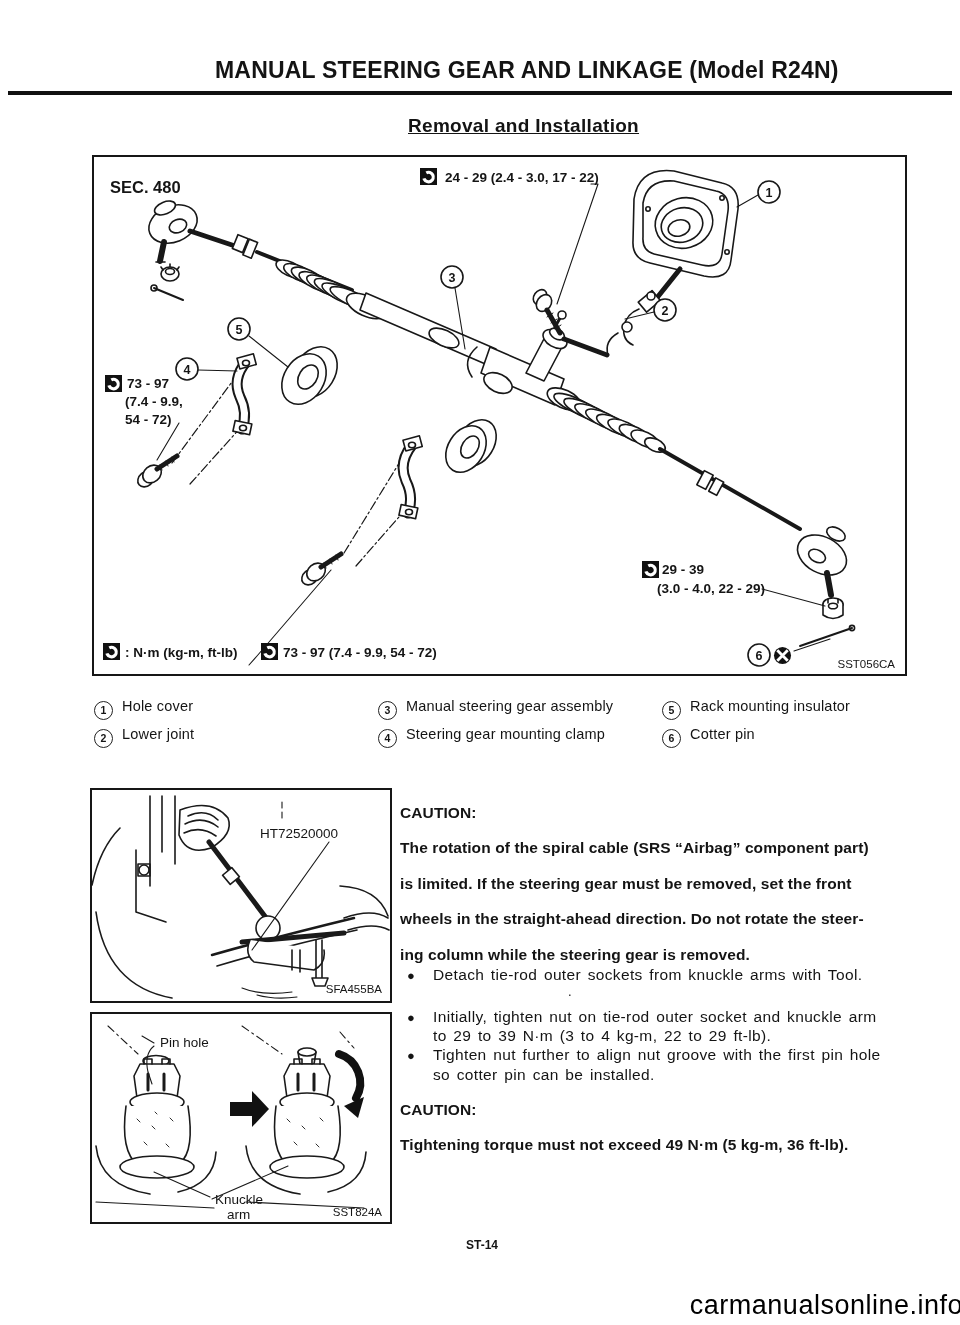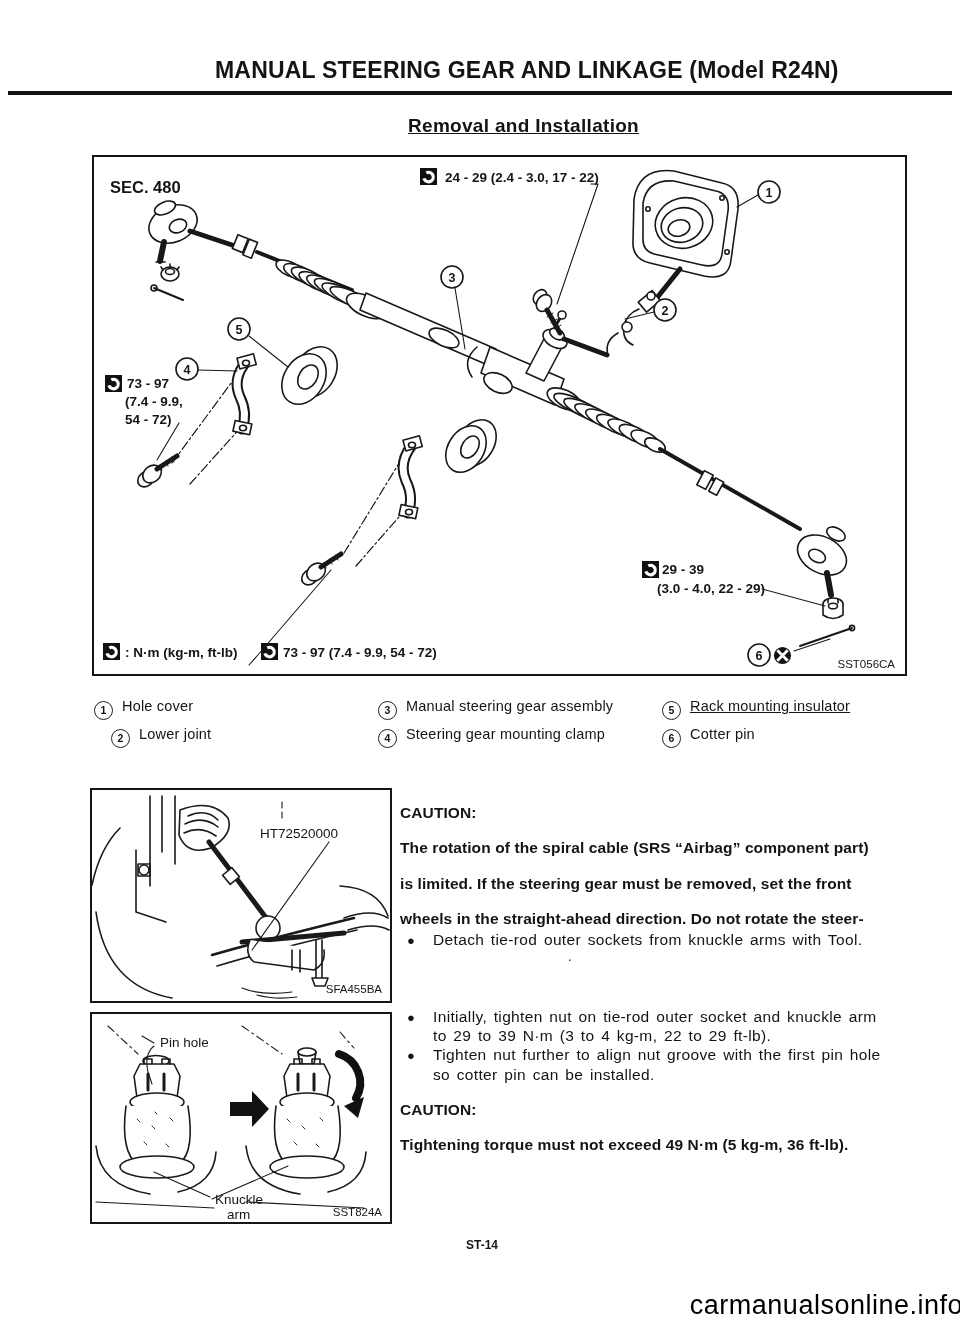--- a/index.html
+++ b/index.html
@@ -249,30 +249,30 @@
       <text x="563" y="436" font-size="13.5" font-weight="bold">(3.0 - 4.0, 22 - 29)</text>
       <text x="31" y="500" font-size="13.5" font-weight="600">: N·m (kg-m, ft-lb)</text>
       <text x="189" y="500" font-size="13.5" font-weight="bold">73 - 97 (7.4 - 9.9, 54 - 72)</text>
       <text x="801" y="511" text-anchor="end" font-size="11.5">SST056CA</text>
     </svg>
   </div>
 
   <div class="legend-item" style="left:94px;top:698px;">
     <span class="cnum">1</span><span class="lab">Hole cover</span>
   </div>
-  <div class="legend-item" style="left:94px;top:726px;margin-left:17px;">
+  <div class="legend-item" style="left:94px;top:726px;">
     <span class="cnum">2</span><span class="lab">Lower joint</span>
   </div>
   <div class="legend-item" style="left:378px;top:698px;">
     <span class="cnum">3</span><span class="lab">Manual steering gear assembly</span>
   </div>
   <div class="legend-item" style="left:378px;top:726px;">
     <span class="cnum">4</span><span class="lab">Steering gear mounting clamp</span>
   </div>
-  <div class="legend-item" style="left:662px;top:698px;text-decoration:underline;">
+  <div class="legend-item" style="left:662px;top:698px;">
     <span class="cnum">5</span><span class="lab">Rack mounting insulator</span>
   </div>
   <div class="legend-item" style="left:662px;top:726px;">
     <span class="cnum">6</span><span class="lab">Cotter pin</span>
   </div>
 
   <div class="abs dbox" style="left:90px;top:788px;width:298px;height:211px;">
     <svg width="298" height="211" viewBox="0 0 298 211">
       <g stroke="#1a1a1a" stroke-width="1.6" fill="none" stroke-linecap="round" stroke-linejoin="round">
         <g>
@@ -363,20 +363,21 @@
       <text x="135" y="205" font-size="13.5">arm</text>
       <text x="290" y="202" text-anchor="end" font-size="11.5">SST824A</text>
     </svg>
   </div>
 
   <div class="abs" style="left:400px;top:787px;width:512px;">
     <div class="tline">CAUTION:</div>
     <div class="tline">The rotation of the spiral cable (SRS “Airbag” component part)</div>
     <div class="tline">is limited. If the steering gear must be removed, set the front</div>
     <div class="tline">wheels in the straight-ahead direction. Do not rotate the steer-</div>
+    <div class="tline">ing column while the steering gear is removed.</div>
     <div class="brow nline" style="margin-top:1px;">
       <span class="bul">●</span>
       <span>Detach tie-rod outer sockets from knuckle arms with Tool.</span>
     </div>
     <div style="font-size:13px;margin-left:168px;">.</div>
   </div>
 
   <div class="abs" style="left:400px;top:1007px;width:512px;">
     <div class="brow nline">
       <span class="bul">●</span>

